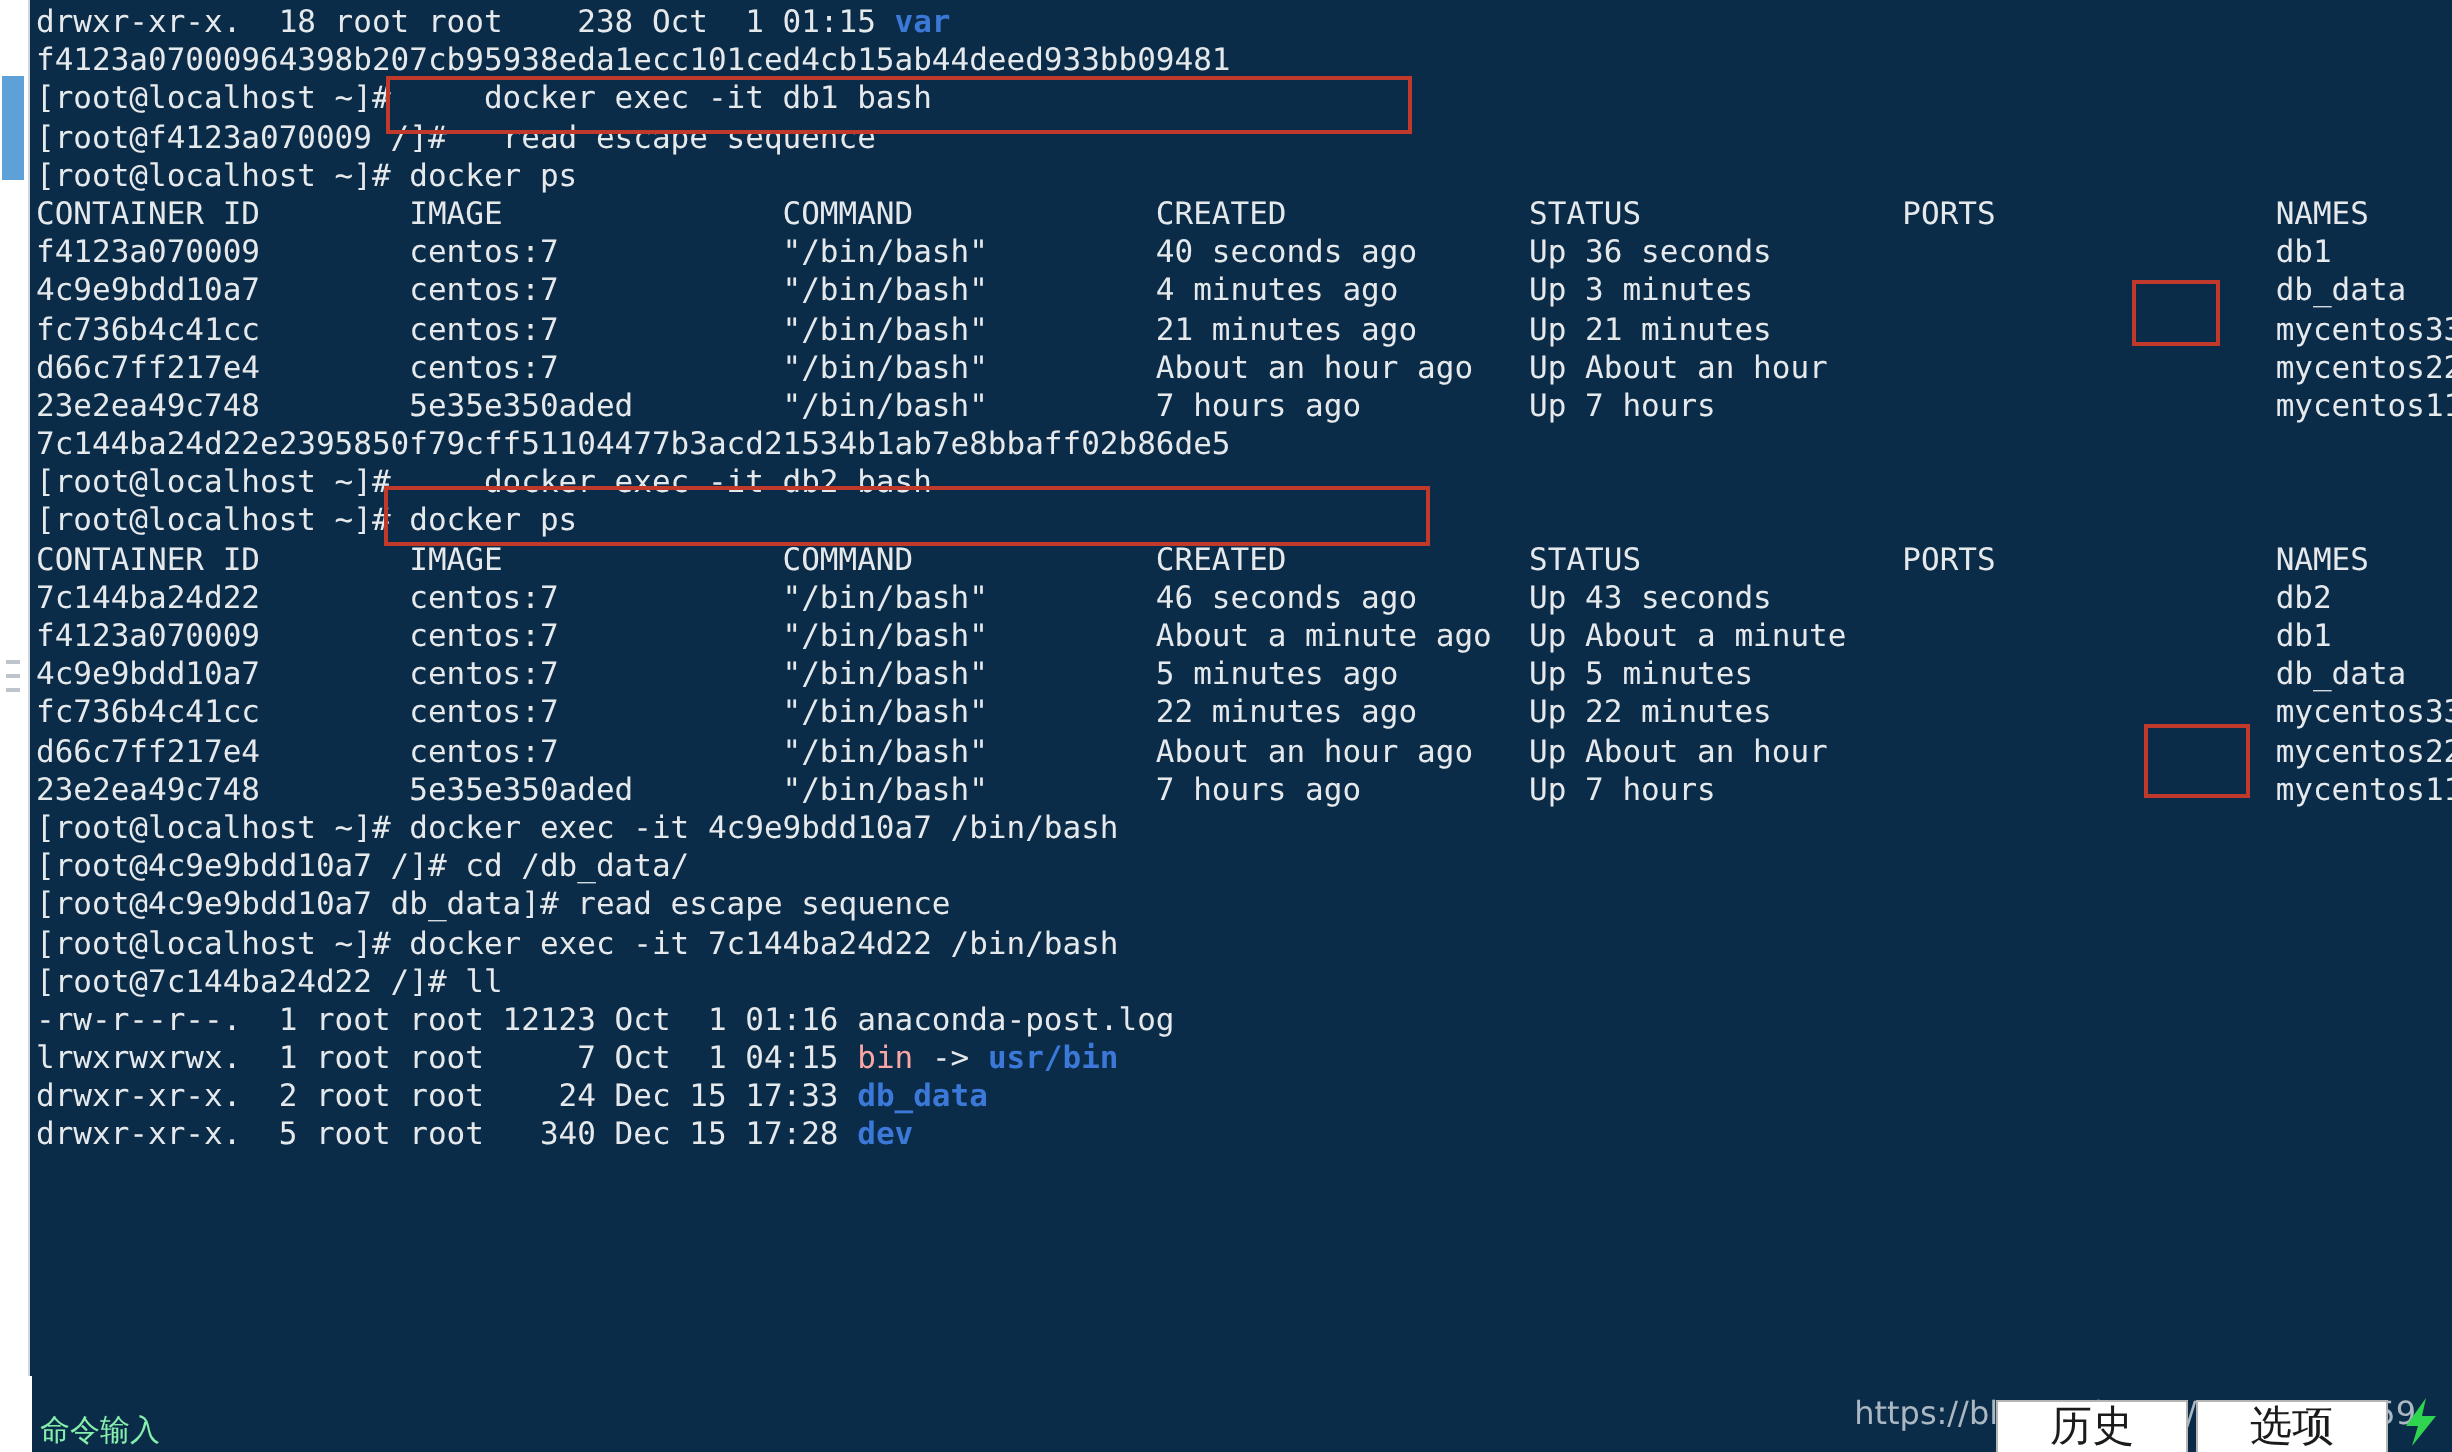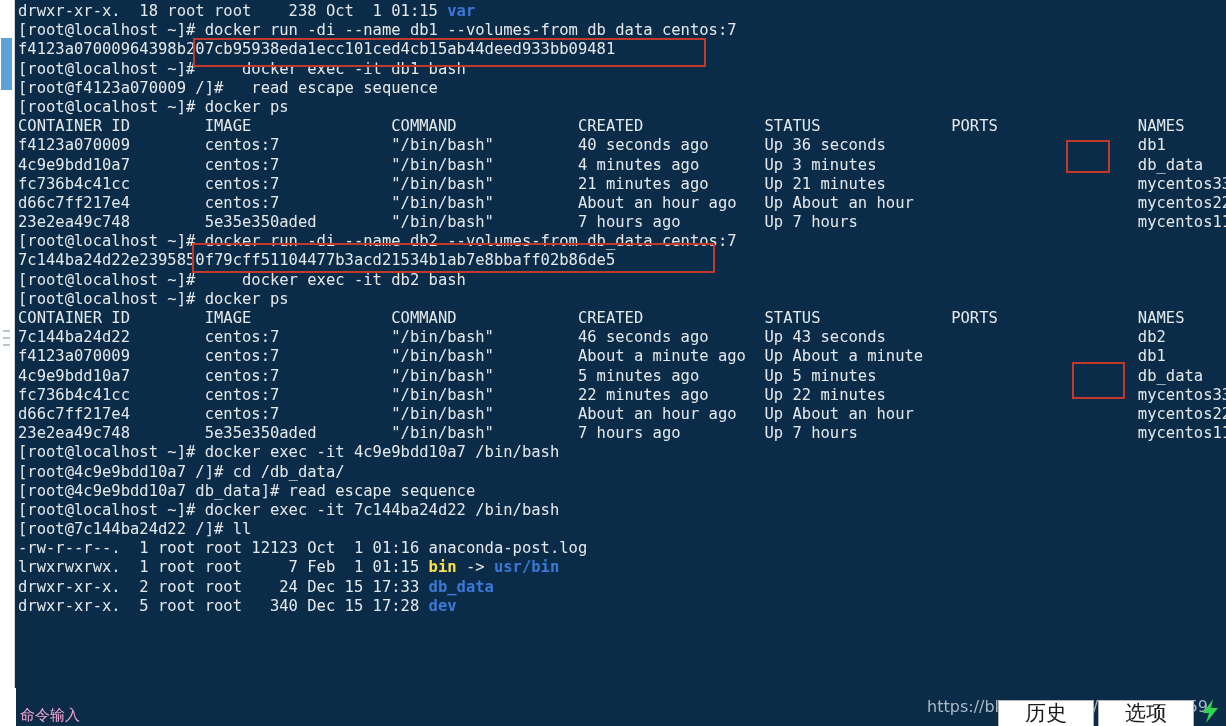--- a/index.html
+++ b/index.html
@@ -53,21 +53,21 @@
   }
   .line {
     height: 19.2px;
     line-height: 19.2px;
     white-space: pre;
     font-size: 15.5px;
     letter-spacing: 0px;
     color: #e6e9ec;
   }
   .c-blue   { color: #3b78d8; font-weight: bold; }
-  .c-teal   { color: #fde047; font-weight: bold; }
+  .c-teal   { color: #fca5a5; font-weight: normal; }
   
   .redbox {
     position: absolute;
     border: 2px solid #c0392b;
     pointer-events: none;
   }
   #box-cmd1 { left: 193px; top: 38px;  width: 513px; height: 29px; }
   #box-cmd2 { left: 192px; top: 243px; width: 523px; height: 30px; }
   #box-db1  { left: 1066px; top: 140px; width: 44px;  height: 33px; }
   #box-db2  { left: 1072px; top: 362px; width: 53px;  height: 37px; }
@@ -82,21 +82,21 @@
     position: absolute;
     left: 16px; top: 0;
     width: 1210px; height: 38px;
     background: #0a2c48;
   }
   .cmd-input-label {
     position: absolute;
     left: 20px; top: 706px;
     font-family: Liberation Sans, sans-serif;
     font-size: 15px;
-    color: #f9a8d4;
+    color: #86efac;
     white-space: nowrap;
   }
   .watermark {
     position: absolute;
     right: 18px; top: 697px;
     font-family: "DejaVu Sans", "Liberation Sans", sans-serif;
     font-size: 16px;
     color: #b9c3cc;
     white-space: nowrap;
     opacity: .92;
@@ -136,49 +136,47 @@
     <div class="scroll-thumb"></div>
     <div class="scroll-marks">
       <i></i>
         <i></i>
         <i></i>
     </div>
   </div>
 
   <div class="terminal" id="terminal">
       <div class="line"><span>drwxr-xr-x.  18 root root    238 Oct  1 01:15 </span><span class="c-blue">var</span></div>
-      <div class="line"><span>[root@localhost ~]# docker run -di --name db1 --volumes-from db_data centos:7</span></div>
       <div class="line"><span>f4123a07000964398b207cb95938eda1ecc101ced4cb15ab44deed933bb09481</span></div>
       <div class="line"><span>[root@localhost ~]#     docker exec -it db1 bash</span></div>
       <div class="line"><span>[root@f4123a070009 /]#   read escape sequence</span></div>
       <div class="line"><span>[root@localhost ~]# docker ps</span></div>
       <div class="line"><span>CONTAINER ID        IMAGE               COMMAND             CREATED             STATUS              PORTS               NAMES</span></div>
       <div class="line"><span>f4123a070009        centos:7            "/bin/bash"         40 seconds ago      Up 36 seconds                           db1</span></div>
       <div class="line"><span>4c9e9bdd10a7        centos:7            "/bin/bash"         4 minutes ago       Up 3 minutes                            db_data</span></div>
       <div class="line"><span>fc736b4c41cc        centos:7            "/bin/bash"         21 minutes ago      Up 21 minutes                           mycentos33</span></div>
       <div class="line"><span>d66c7ff217e4        centos:7            "/bin/bash"         About an hour ago   Up About an hour                        mycentos22</span></div>
       <div class="line"><span>23e2ea49c748        5e35e350aded        "/bin/bash"         7 hours ago         Up 7 hours                              mycentos11</span></div>
-      <div class="line"><span>[root@localhost ~]# docker run -di --name db2 --volumes-from db_data centos:7</span></div>
       <div class="line"><span>7c144ba24d22e2395850f79cff51104477b3acd21534b1ab7e8bbaff02b86de5</span></div>
       <div class="line"><span>[root@localhost ~]#     docker exec -it db2 bash</span></div>
       <div class="line"><span>[root@localhost ~]# docker ps</span></div>
       <div class="line"><span>CONTAINER ID        IMAGE               COMMAND             CREATED             STATUS              PORTS               NAMES</span></div>
       <div class="line"><span>7c144ba24d22        centos:7            "/bin/bash"         46 seconds ago      Up 43 seconds                           db2</span></div>
       <div class="line"><span>f4123a070009        centos:7            "/bin/bash"         About a minute ago  Up About a minute                       db1</span></div>
       <div class="line"><span>4c9e9bdd10a7        centos:7            "/bin/bash"         5 minutes ago       Up 5 minutes                            db_data</span></div>
       <div class="line"><span>fc736b4c41cc        centos:7            "/bin/bash"         22 minutes ago      Up 22 minutes                           mycentos33</span></div>
       <div class="line"><span>d66c7ff217e4        centos:7            "/bin/bash"         About an hour ago   Up About an hour                        mycentos22</span></div>
       <div class="line"><span>23e2ea49c748        5e35e350aded        "/bin/bash"         7 hours ago         Up 7 hours                              mycentos11</span></div>
       <div class="line"><span>[root@localhost ~]# docker exec -it 4c9e9bdd10a7 /bin/bash</span></div>
       <div class="line"><span>[root@4c9e9bdd10a7 /]# cd /db_data/</span></div>
       <div class="line"><span>[root@4c9e9bdd10a7 db_data]# read escape sequence</span></div>
       <div class="line"><span>[root@localhost ~]# docker exec -it 7c144ba24d22 /bin/bash</span></div>
       <div class="line"><span>[root@7c144ba24d22 /]# ll</span></div>
       <div class="line"><span>-rw-r--r--.  1 root root 12123 Oct  1 01:16 anaconda-post.log</span></div>
-      <div class="line"><span>lrwxrwxrwx.  1 root root     7 Feb  1 01:15 </span><span class="c-teal">bin</span><span> -&gt; </span><span class="c-blue">usr/bin</span></div>
+      <div class="line"><span>lrwxrwxrwx.  1 root root     7 Oct  1 04:15 </span><span class="c-teal">bin</span><span> -&gt; </span><span class="c-blue">usr/bin</span></div>
       <div class="line"><span>drwxr-xr-x.  2 root root    24 Dec 15 17:33 </span><span class="c-blue">db_data</span></div>
       <div class="line"><span>drwxr-xr-x.  5 root root   340 Dec 15 17:28 </span><span class="c-blue">dev</span></div>
     </div>
 
   <div class="redbox" id="box-cmd1"></div>
   <div class="redbox" id="box-cmd2"></div>
   <div class="redbox" id="box-db1"></div>
   <div class="redbox" id="box-db2"></div>
 
   <div class="bottombar">

